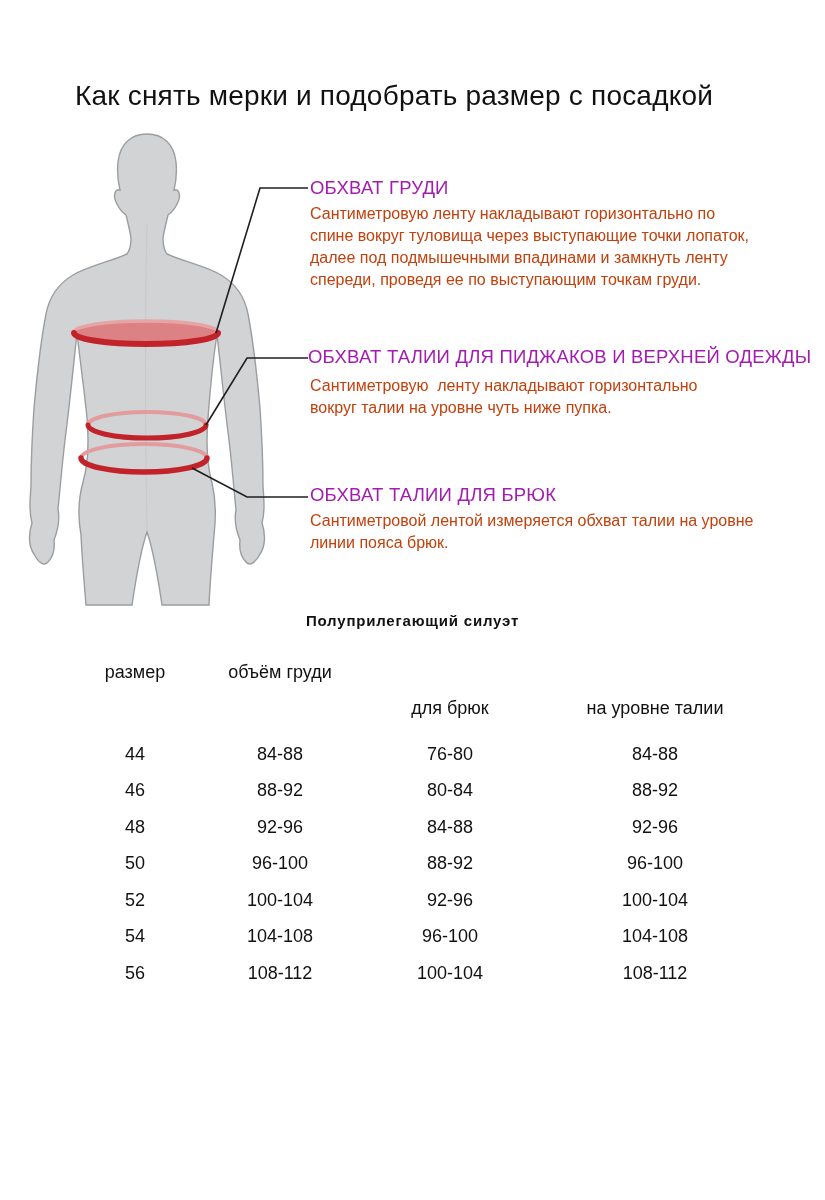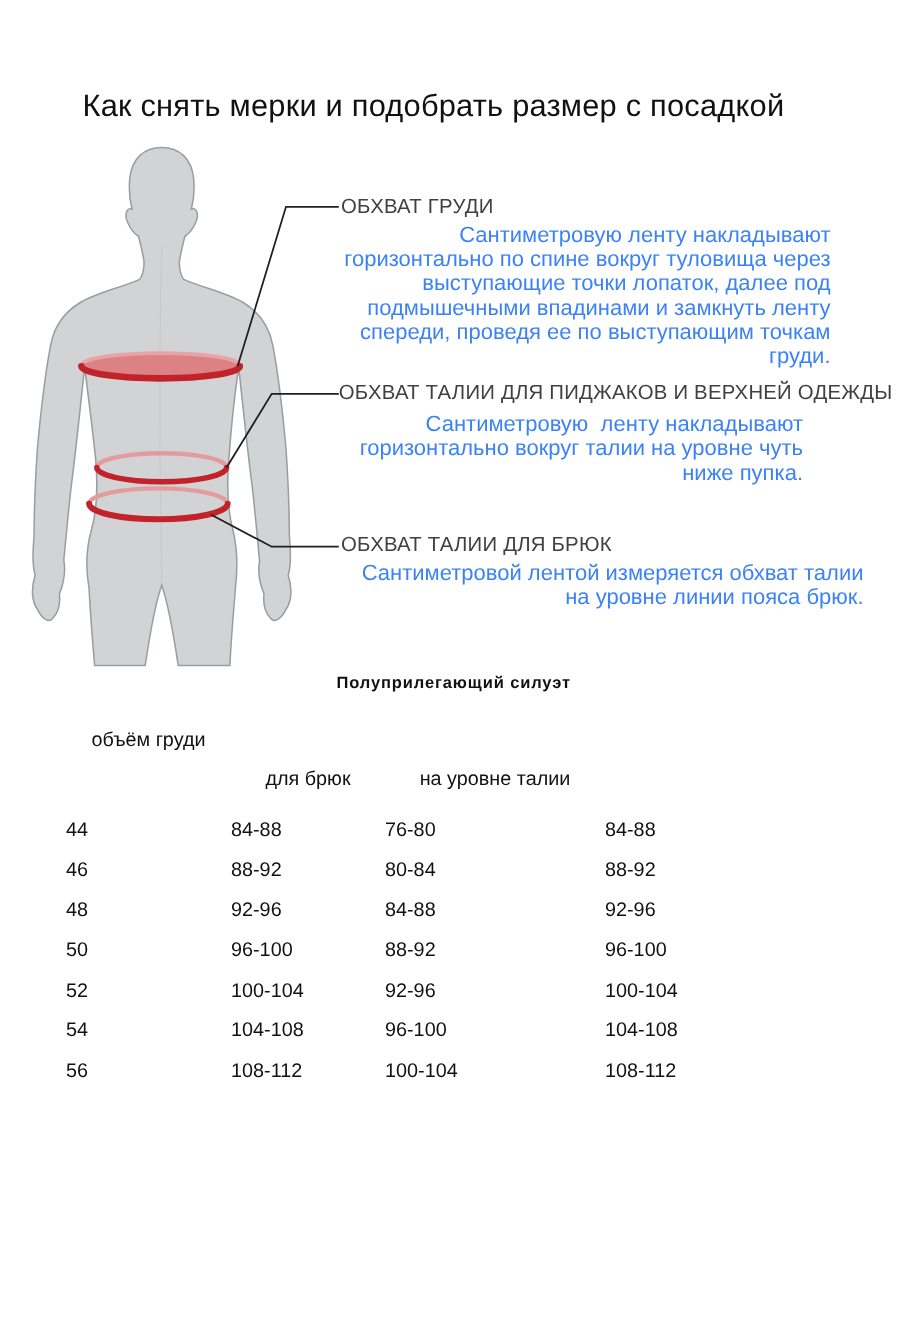--- a/index.html
+++ b/index.html
@@ -2,38 +2,38 @@
 <html lang="ru"><head>
 <meta charset="utf-8">
 <style>
   html,body{margin:0;padding:0;background:#fff;}
   .page{position:relative;width:825px;height:1200px;background:#ffffff;overflow:hidden;
         font-family:"Liberation Sans", sans-serif;color:#111;}
   .page-title{position:absolute;left:75px;top:80px;font-size:28px;font-weight:400;
         letter-spacing:.2px;white-space:nowrap;}
   .figure-wrap{position:absolute;left:20px;top:120px;width:300px;height:490px;}
   .ann-heading{position:absolute;font-size:18.5px;font-weight:400;white-space:nowrap;
-        letter-spacing:.2px;color:#404040;}
-  .ann-text{position:absolute;font-size:20px;line-height:22px;white-space:pre-wrap;color:#3b82f6;text-align:right;}
+        letter-spacing:.2px;color:#a21caf;}
+  .ann-text{position:absolute;font-size:16px;line-height:22px;white-space:pre-wrap;color:#c2410c;}
   #ann1-h{left:310px;top:177px;}
   #ann1-t{left:310px;top:203px;width:445px;}
   #ann2-h{left:308px;top:346px;}
   #ann2-t{left:310px;top:375px;width:420px;}
   #ann3-h{left:310px;top:484px;}
   #ann3-t{left:310px;top:510px;width:475px;}
   .table-title{position:absolute;left:0;top:612px;width:825px;text-align:center;
         font-size:15px;font-weight:700;letter-spacing:.8px;}
   .size-table{position:absolute;left:60px;top:658px;width:700px;font-size:18px;}
   .st-header{display:grid;grid-template-columns:150px 140px 200px 210px;height:78px;}
   .st-hcell{position:relative;text-align:center;}
   .st-h1{position:absolute;top:4px;left:0;right:0;}
   .st-h2{position:absolute;top:40px;left:0;right:0;}
   .st-row{display:grid;grid-template-columns:150px 140px 200px 210px;height:36.5px;
         align-items:center;}
-  .st-cell{text-align:left;}
+  .st-cell{text-align:center;}
 </style>
 </head>
 <body>
 
 <div class="page">
 
   <div class="page-title">Как снять мерки и подобрать размер с посадкой</div>
 
   <div class="figure-wrap">
     <svg width="300" height="490" viewBox="0 0 300 490">
@@ -87,20 +87,24 @@
   <div class="ann-text" id="ann2-t">Сантиметровую  ленту накладывают горизонтально вокруг талии на уровне чуть ниже пупка.</div>
 
   <div class="ann-heading" id="ann3-h">ОБХВАТ ТАЛИИ ДЛЯ БРЮК</div>
   <div class="ann-text" id="ann3-t">Сантиметровой лентой измеряется обхват талии на уровне линии пояса брюк.</div>
 
   <div class="table-title">Полуприлегающий силуэт</div>
 
   <div class="size-table">
     <div class="st-header">
         <div class="st-hcell">
+          <div class="st-h1">размер</div>
+          <div class="st-h2"></div>
+        </div>
+        <div class="st-hcell">
           <div class="st-h1">объём груди</div>
           <div class="st-h2"></div>
         </div>
         <div class="st-hcell">
           <div class="st-h2">для брюк</div>
         </div>
         <div class="st-hcell">
           <div class="st-h2">на уровне талии</div>
         </div>
       </div>

